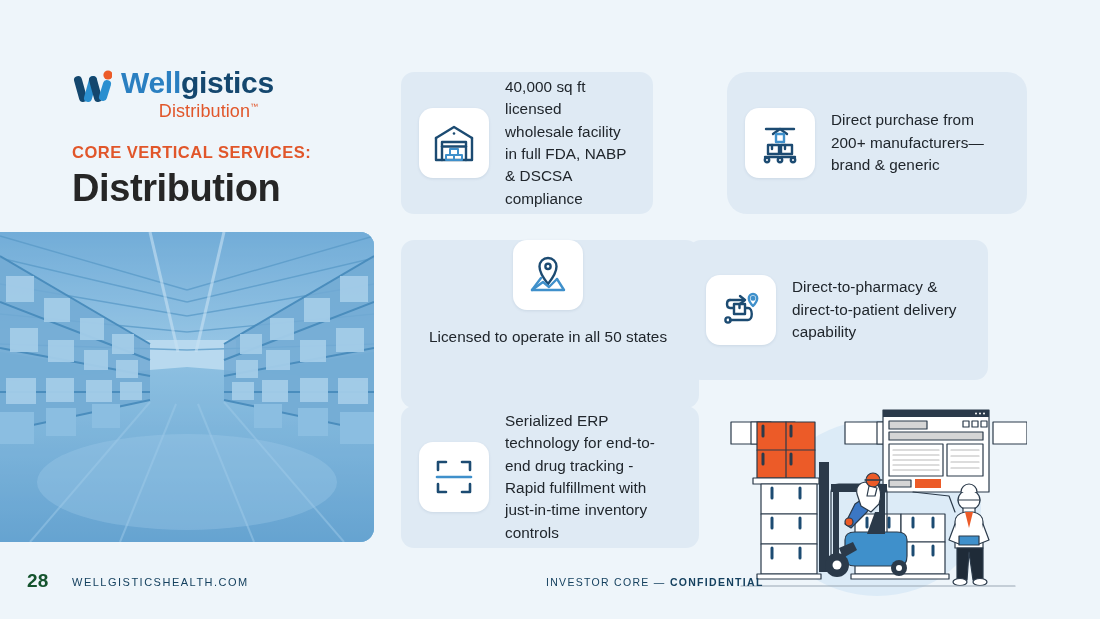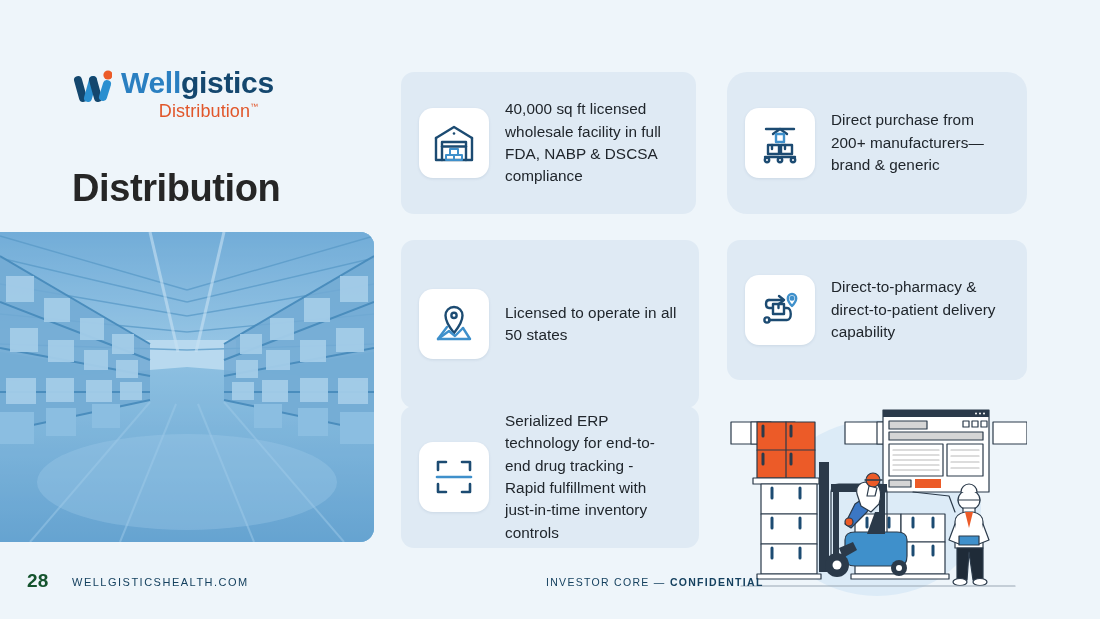--- a/index.html
+++ b/index.html
@@ -39,24 +39,24 @@
     border-radius:0 14px 14px 0;overflow:hidden;background:#7db6dc;
   }
   .photo svg{display:block;width:100%;height:100%;}
 
   
   .card{
     position:absolute;background:#dfeaf4;border-radius:13px;
     display:flex;align-items:center;gap:16px;padding:0 22px 0 18px;
     box-sizing:border-box;
   }
-  .c1{left:401px;top:72px;width:295px;height:142px;}
+  .c1{left:401px;top:72px;width:252px;height:142px;}
   .c2{left:727px;top:72px;width:300px;height:142px;border-radius:20px;}
-  .c3{left:401px;top:240px;width:298px;height:168px;}
-  .c4{left:727px;top:240px;width:300px;height:140px;}
+  .c3{left:401px;top:240px;width:298px;height:168px;flex-direction:column;}
+  .c4{left:688px;top:240px;width:300px;height:140px;}
   .c5{left:401px;top:406px;width:298px;height:142px;justify-content:flex-end;}
 
   .icon-tile{
     width:70px;height:70px;flex:none;background:#fff;border-radius:14px;
     display:flex;align-items:center;justify-content:center;
     box-shadow:0 1px 3px rgba(20,60,100,.10);
   }
   .icon-tile svg{display:block;}
   .card-text{
     font-size:15.3px;line-height:1.47;color:#20262c;
@@ -103,20 +103,21 @@
       <span class="logo-type">
         <span class="logo-word"><span class="w1">Well</span><span class="w2">gistics</span></span>
         <span class="logo-sub-wrap">
           <span class="logo-sub">Distribution</span>
           <span class="logo-tm">™</span>
         </span>
       </span>
     </div>
   </div>
 
+  <div class="eyebrow">CORE VERTICAL SERVICES:</div>
   <div class="headline">Distribution</div>
 
   <div class="photo">
     <svg viewBox="0 0 374 310" preserveAspectRatio="xMidYMid slice">
       <defs>
         <linearGradient id="flr" x1="0" y1="0" x2="0" y2="1">
           <stop offset="0" stop-color="#9fcbe6"></stop>
             <stop offset="1" stop-color="#6fa8d2"></stop>
         </linearGradient>
         <linearGradient id="ceil" x1="0" y1="0" x2="0" y2="1">

